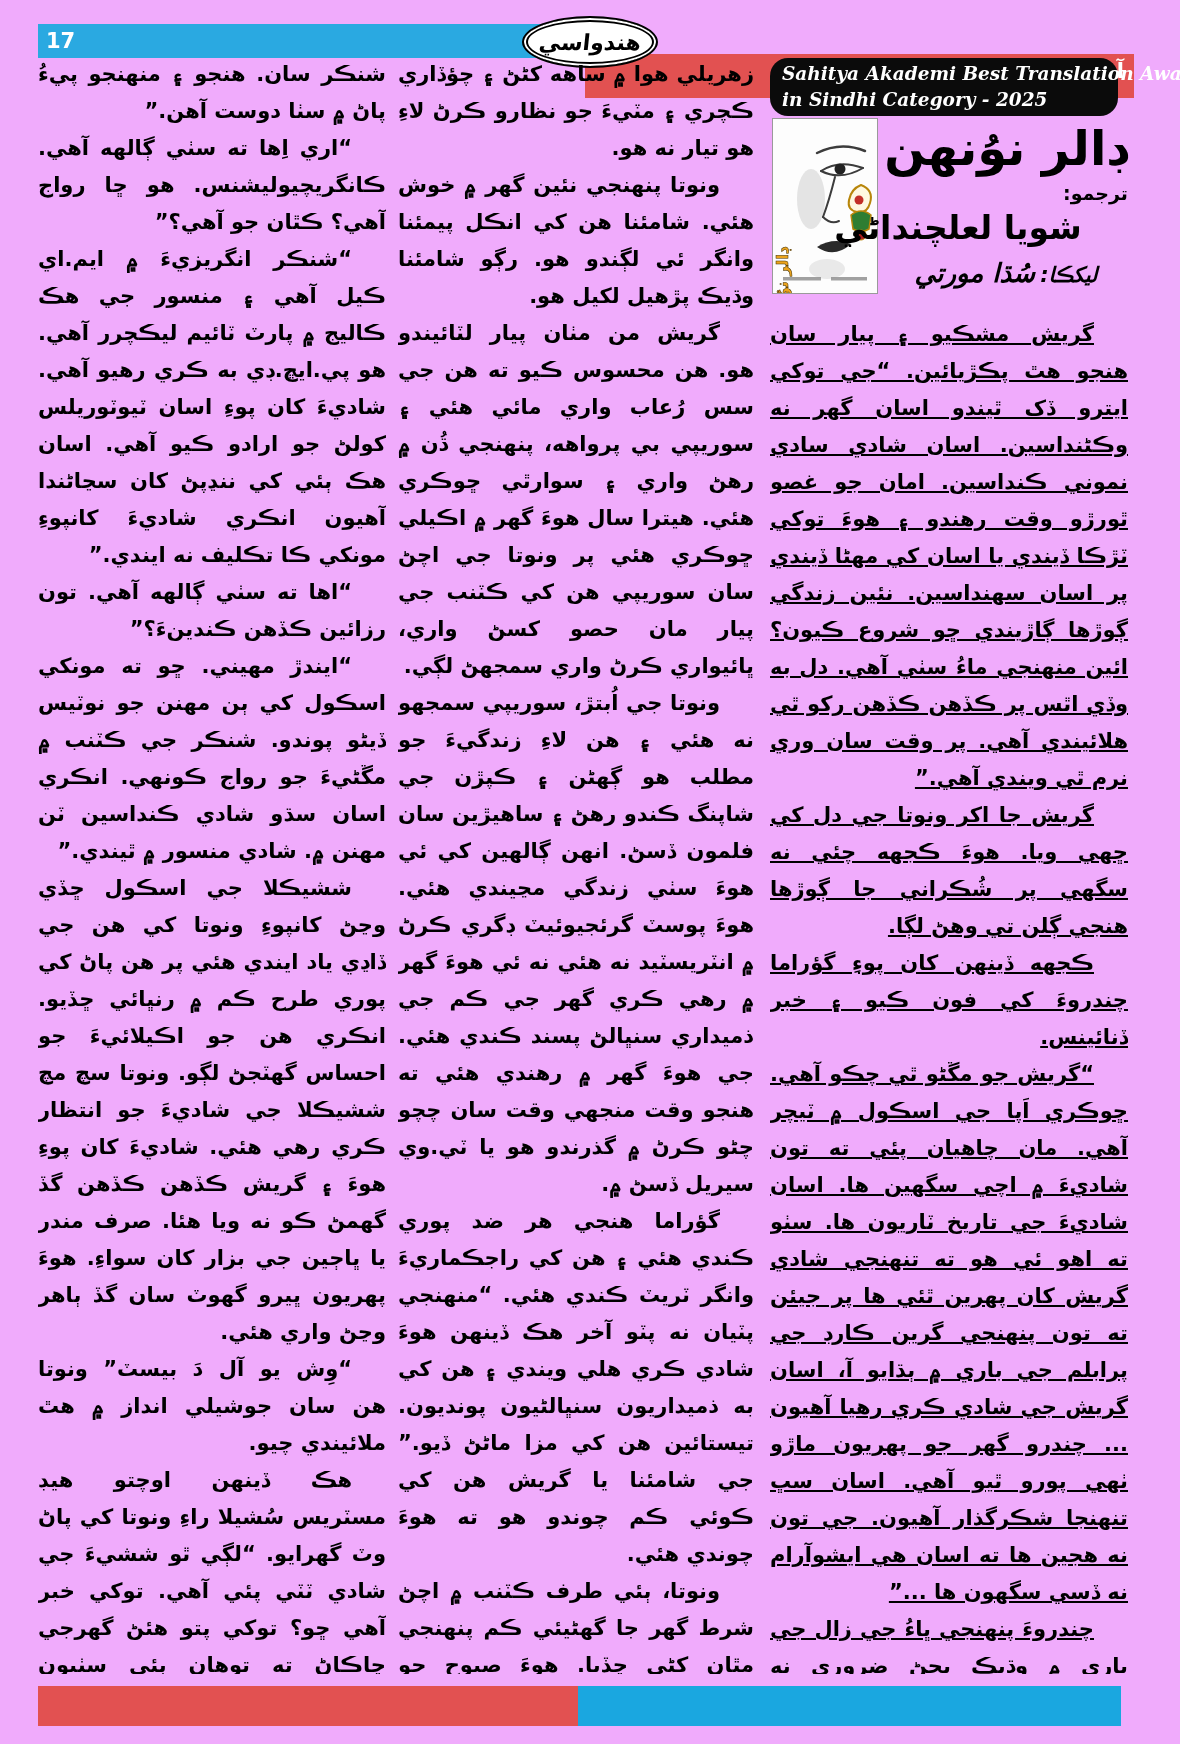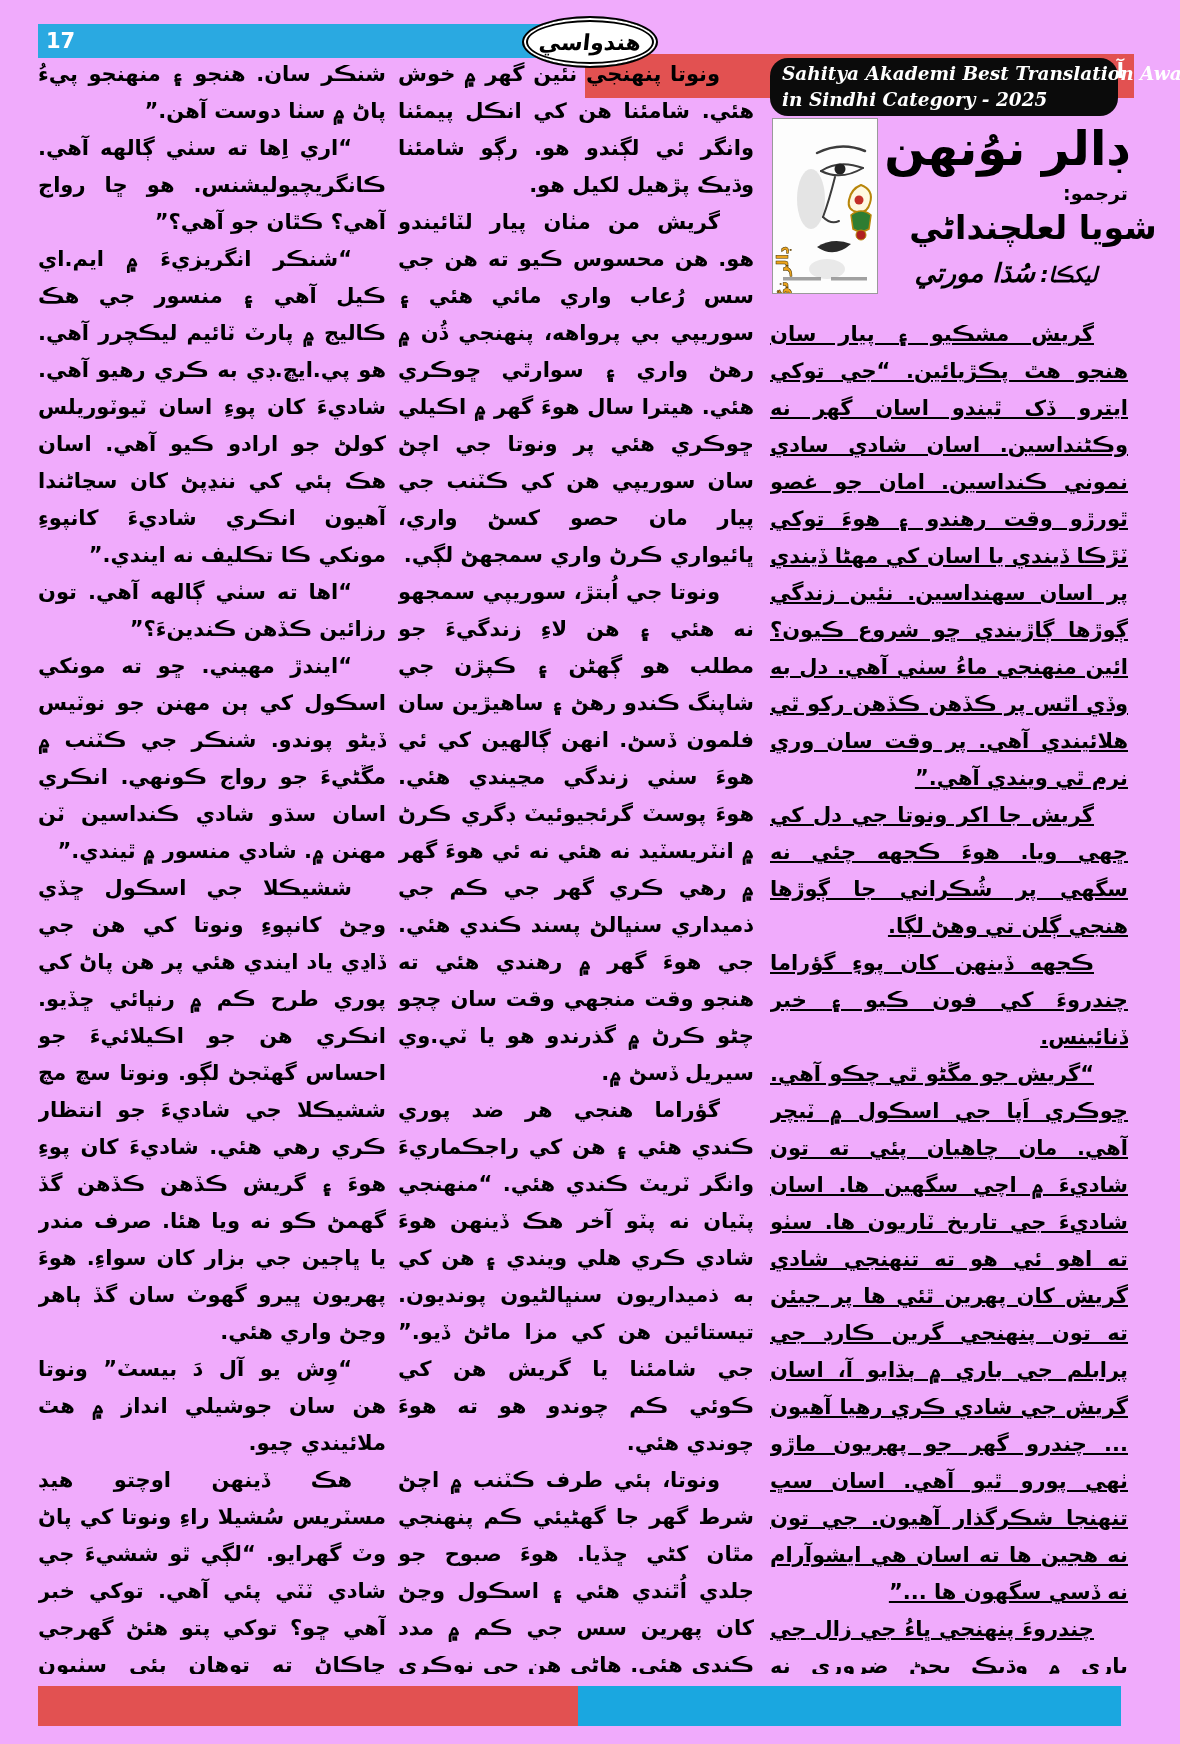--- a/index.html
+++ b/index.html
@@ -51,21 +51,21 @@
   .article-title {
     position:absolute; left:884px; top:118px; width:244px; height:62px;
     direction:rtl; text-align:center; font-weight:bold; font-size:48px;
     line-height:60px; color:#000; white-space:nowrap;
   }
   .translator-label {
     position:absolute; left:884px; top:182px; width:244px; direction:rtl;
     text-align:right; font-weight:bold; font-size:19px; color:#000;
   }
   .translator-name {
-    position:absolute; left:907px; top:206px; width:252px; direction:rtl;
+    position:absolute; left:832px; top:206px; width:252px; direction:rtl;
     text-align:center; font-weight:bold; font-size:33px; line-height:44px;
     color:#000; white-space:nowrap;
   }
   .author-line {
     position:absolute; left:880px; top:258px; width:252px; direction:rtl;
     text-align:center; color:#000; white-space:nowrap;font-style:italic;
   }
   .author-label { font-weight:bold; font-size:21px; }
   .author-name  { font-weight:bold; font-size:26px; }
 
@@ -155,20 +155,21 @@
       <p>“اري اِها ته سٺي ڳالهه آهي. ڪانگريچيوليشنس. هو ڇا رواج آهي؟ ڪٿان جو آهي؟”</p>
       <p>“شنڪر انگريزيءَ ۾ ايم.اي ڪيل آهي ۽ منسور جي هڪ ڪاليج ۾ پارٽ ٽائيم ليڪچرر آهي. هو پي.ايڇ.ڊي به ڪري رهيو آهي. شاديءَ کان پوءِ اسان ٽيوٽوريلس کولڻ جو ارادو ڪيو آهي. اسان هڪ ٻئي کي ننڍپڻ کان سڃاڻندا آهيون انڪري شاديءَ کانپوءِ مونکي ڪا تڪليف نه ايندي.”</p>
       <p>“اها ته سٺي ڳالهه آهي. تون رزائين ڪڏهن ڪندينءَ؟”</p>
       <p>“ايندڙ مهيني. ڇو ته مونکي اسڪول کي ٻن مهنن جو نوٽيس ڏيڻو پوندو. شنڪر جي ڪٽنب ۾ مڱڻيءَ جو رواج ڪونهي. انڪري اسان سڌو شادي ڪنداسين ٽن مهنن ۾. شادي منسور ۾ ٿيندي.”</p>
       <p>ششيڪلا جي اسڪول ڇڏي وڃڻ کانپوءِ ونوتا کي هن جي ڏاڍي ياد ايندي هئي پر هن پاڻ کي پوري طرح ڪم ۾ رنڀائي ڇڏيو. انڪري هن جو اڪيلائيءَ جو احساس گهٽجڻ لڳو. ونوتا سچ مچ ششيڪلا جي شاديءَ جو انتظار ڪري رهي هئي. شاديءَ کان پوءِ هوءَ ۽ گريش ڪڏهن ڪڏهن گڏ گهمڻ ڪو نه ويا هئا. صرف مندر يا ڀاڄين جي بزار کان سواءِ. هوءَ پهريون ڀيرو گهوٽ سان گڏ ٻاهر وڃڻ واري هئي.</p>
       <p>“وِش يو آل دَ بيسٽ” ونوتا هن سان جوشيلي انداز ۾ هٿ ملائيندي چيو.</p>
       <p>هڪ ڏينهن اوچتو هيڊ مسٽريس سُشيلا راءِ ونوتا کي پاڻ وٽ گهرايو. “لڳي ٿو ششيءَ جي شادي ٽٽي پئي آهي. توکي خبر آهي ڇو؟ توکي پتو هئڻ گهرجي ڇاڪاڻ ته توهان ٻئي سٺيون سهيليون آهيو؟”</p>
     </div>
 
   <div class="col col-middle">
+    <p class="cont">زهريلي هوا ۾ ساهه کڻڻ ۽ چؤڏاري ڪچري ۽ مٽيءَ جو نظارو ڪرڻ لاءِ هو تيار نه هو.</p>
     <span><p>ونوتا پنهنجي نئين گهر ۾ خوش هئي. شامئنا هن کي انڪل پيمئنا وانگر ئي لڳندو هو. رڳو شامئنا وڌيڪ پڙهيل لکيل هو.</p><p>گريش من مٺان پيار لٽائيندو هو. هن محسوس ڪيو ته هن جي سس رُعاب واري مائي هئي ۽ سوريپي بي پرواهه، پنهنجي ڌُن ۾ رهڻ واري ۽ سوارٿي ڇوڪري هئي. هيترا سال هوءَ گهر ۾ اڪيلي ڇوڪري هئي پر ونوتا جي اچڻ سان سوريپي هن کي ڪٽنب جي پيار مان حصو کسڻ واري، ڀائيواري ڪرڻ واري سمجهڻ لڳي.</p><p>ونوتا جي اُبتڙ، سوريپي سمجهو نه هئي ۽ هن لاءِ زندگيءَ جو مطلب هو ڳهڻن ۽ ڪپڙن جي شاپنگ ڪندو رهڻ ۽ ساهيڙين سان فلمون ڏسڻ. انهن ڳالهين کي ئي هوءَ سٺي زندگي مڃيندي هئي. هوءَ پوسٽ گرئجيوئيٽ ڊگري ڪرڻ ۾ انٽريسٽيد نه هئي نه ئي هوءَ گهر ۾ رهي ڪري گهر جي ڪم جي ذميداري سنڀالڻ پسند ڪندي هئي. جي هوءَ گهر ۾ رهندي هئي ته هنجو وقت منجهي وقت سان چچو چڻو ڪرڻ ۾ گذرندو هو يا ٽي.وي سيريل ڏسڻ ۾.</p><p>گؤراما هنجي هر ضد پوري ڪندي هئي ۽ هن کي راجڪماريءَ وانگر ٽريٽ ڪندي هئي. “منهنجي پٽيان نه پٽو آخر هڪ ڏينهن هوءَ شادي ڪري هلي ويندي ۽ هن کي به ذميداريون سنڀالڻيون پونديون. تيستائين هن کي مزا ماڻڻ ڏيو.” جي شامئنا يا گريش هن کي ڪوئي ڪم چوندو هو ته هوءَ چوندي هئي.</p><p>ونوتا، ٻئي طرف ڪٽنب ۾ اچڻ شرط گهر جا گهڻيئي ڪم پنهنجي مٿان کڻي ڇڏيا. هوءَ صبوح جو جلدي اُٿندي هئي ۽ اسڪول وڃڻ کان پهرين سس جي ڪم ۾ مدد ڪندي هئي. هاڻي هن جي نوڪري اُنهي سرڪاري اسڪول ۾ پڪي ٿي چڪي هئي. ڪڏهن ڪڏهن هن کي ٿورو ڏک ٿيندو هو ته گريش کي سنگيت ۾ اوترو رس نه هو، جيترو شامئنا کي هو. پر ها، هن کي هنجي ڳائڻ تي ڪو اعتراض به نه هو.</p></span>
   </div>
 
   <div class="col col-right">
       <p>گريش مشڪيو ۽ پيار سان هنجو هٿ پڪڙيائين. “جي توکي ايترو ڏک ٿيندو اسان گهر نه وڪڻنداسين. اسان شادي سادي نموني ڪنداسين. امان جو غصو ٿورڙو وقت رهندو ۽ هوءَ توکي ٽڙڪا ڏيندي يا اسان کي مهڻا ڏيندي پر اسان سهنداسين. نئين زندگي ڳوڙها ڳاڙيندي ڇو شروع ڪيون؟ ائين منهنجي ماءُ سٺي آهي. دل به وڏي اٿس پر ڪڏهن ڪڏهن رکو ٿي هلائيندي آهي. پر وقت سان وري نرم ٿي ويندي آهي.”</p>
       <p>گريش جا اکر ونوتا جي دل کي ڇهي ويا. هوءَ ڪجهه چئي نه سگهي پر شُڪراني جا ڳوڙها هنجي ڳلن تي وهڻ لڳا.</p>
       <p>ڪجهه ڏينهن کان پوءِ گؤراما چندروءَ کي فون ڪيو ۽ خبر ڏنائينس.</p>
       <p>“گريش جو مڱڻو ٿي چڪو آهي. ڇوڪري اَپا جي اسڪول ۾ ٽيچر آهي. مان چاهيان پئي ته تون شاديءَ ۾ اچي سگهين ها. اسان شاديءَ جي تاريخ ٽاريون ها. سٺو ته اهو ئي هو ته تنهنجي شادي گريش کان پهرين ٿئي ها پر جيئن ته تون پنهنجي گرين ڪارڊ جي پرابلم جي باري ۾ ٻڌايو آ، اسان گريش جي شادي ڪري رهيا آهيون ... چندرو گهر جو پهريون ماڙو ٺهي پورو ٿيو آهي. اسان سڀ تنهنجا شڪرگذار آهيون. جي تون نه هجين ها ته اسان هي ايشوآرام نه ڏسي سگهون ها ...”</p>
       <p>چندروءَ پنهنجي ڀاءُ جي زال جي باري ۾ وڌيڪ پڇڻ ضروري نه سمجهيو. هن کي لڳ ڀڳ پڪ هئي ته ڇوڪري اَپا چونڊي هوندي. جيتوڻيڪ هو پنهنجي ڀاءُ گريش کي پسند ڪندو هو ۽ خوش هو ته هنجي شادي ٿي رهي هئي پر هن کي لڳو ته رڳو شاديءَ ۾ شريڪ ٿيڻ لاءِ ڀارت وڃڻ پريڪٽيڪل نه هو. انجي بدران هُن پنج هزار ڊالر سوکڙيءَ جي لاءِ موڪليا. ماءُ کي سڃاڻڻ واري چندروءَ کي خبر هئي ته پئسا هنجي مؤجودگيءَ کان وڌيڪ ڪم ايندا.</p>
     </div>

